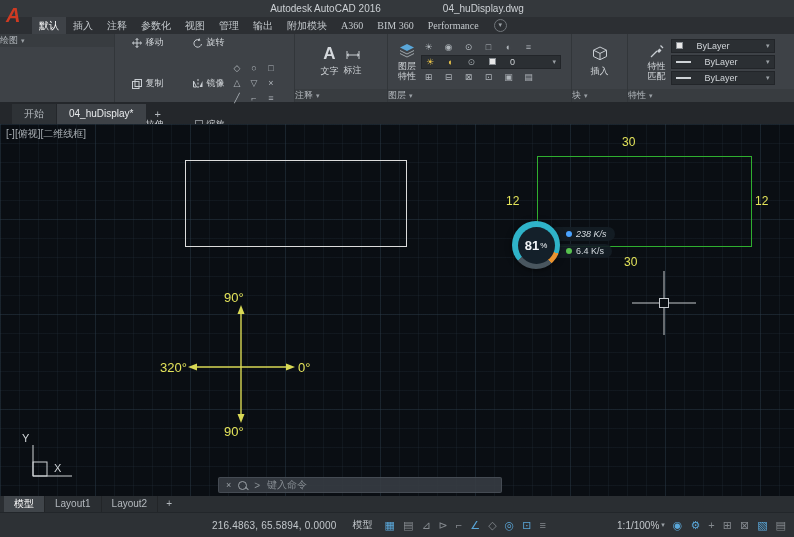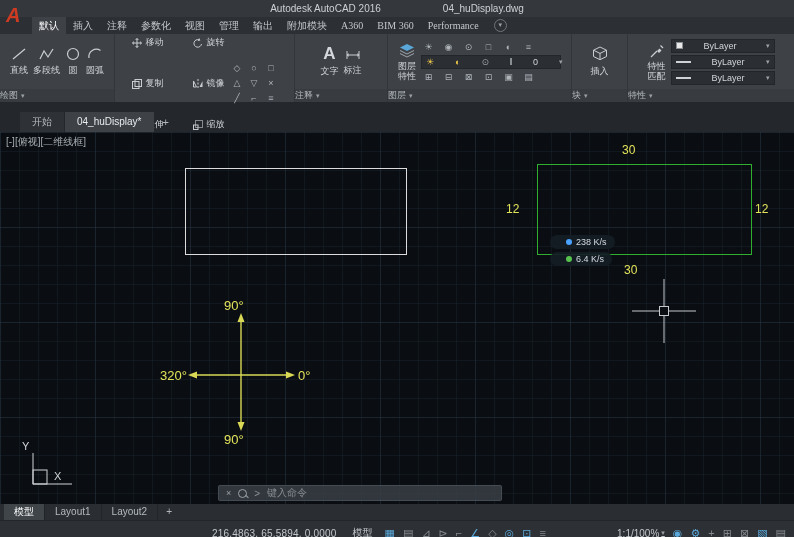--- a/index.html
+++ b/index.html
@@ -30,30 +30,30 @@
   .tool svg{display:block;}
   .grid2{display:grid;grid-template-columns:auto auto;column-gap:8px;row-gap:3px;gap:28px;}
   .tool-sm{display:flex;align-items:center;gap:3px;font-size:9px;color:#d0d4d8;white-space:nowrap;}
   .minigrid{display:grid;grid-template-columns:repeat(3,15px);gap:2px;}
   .mini{width:15px;height:13px;font-size:9px;line-height:13px;text-align:center;color:#aeb4b9;}
   .big-a{font-size:17px;font-weight:bold;color:#d5d9dd;line-height:18px;}
   .two-line{line-height:10px;text-align:center;}
   .layer-col{display:flex;flex-direction:column;gap:2px;}
   .icon-row{display:flex;gap:5px;}
   .mini2{width:15px;height:12px;font-size:9px;line-height:12px;text-align:center;color:#aeb4b9;}
-  .drop{display:flex;align-items:center;gap:21px;background:#2b2f33;border:1px solid #222529;height:14px;
+  .drop{display:flex;align-items:center;gap:14px;background:#2b2f33;border:1px solid #222529;height:14px;
         box-sizing:border-box;padding:0 4px;font-size:9px;color:#d0d4d8;}
   .layer-drop{width:140px;}
   .fill{flex:1;}
   .swatch{width:7px;height:7px;background:#e9e9e9;border:1px solid #8a8f94;box-sizing:border-box;}
   .lineSample{width:15px;height:2px;background:#cfd3d7;}
   .prop-col{display:flex;flex-direction:column;gap:2px;}
   .prop-drop{width:104px;}
   
-  .filetabs{height:30px;background:#24272b;display:flex;align-items:flex-end;padding-left:20px;gap:1px;}
+  .filetabs{height:22px;background:#24272b;display:flex;align-items:flex-end;padding-left:12px;gap:1px;}
   .ftab{height:20px;line-height:20px;padding:0 12px;font-size:10px;color:#b4b9be;background:#2e3236;}
   .ftab.active{background:#3e4247;color:#e9ebed;}
   .ftab-add{height:20px;line-height:20px;padding:0 8px;font-size:11px;color:#b4b9be;}
   
   .canvas{position:relative;height:372px;background:#0a0e13;overflow:hidden;
     background-image:
       linear-gradient(rgba(46,64,76,.20) 1px,transparent 1px),
       linear-gradient(90deg,rgba(46,64,76,.20) 1px,transparent 1px),
       linear-gradient(rgba(54,76,90,.26) 1px,transparent 1px),
       linear-gradient(90deg,rgba(54,76,90,.26) 1px,transparent 1px);
@@ -66,21 +66,21 @@
   .overlay-svg{position:absolute;}
   .speed-circle{position:absolute;left:512px;top:97px;width:48px;height:48px;border-radius:50%;
     background:conic-gradient(from 230deg,#2fb3c9 0 67%,#e8922f 67% 75%,#49565f 75% 100%);
     display:flex;align-items:center;justify-content:center;z-index:3;box-shadow:0 1px 6px rgba(0,0,0,.55);}
   .speed-inner{width:37px;height:37px;border-radius:50%;background:#14202a;display:flex;
     align-items:center;justify-content:center;color:#f2f5f7;}
   .pct{font-size:13px;font-weight:bold;}
   .pct-unit{font-size:8px;margin-left:1px;}
   .pill{position:absolute;left:550px;height:14px;background:rgba(21,29,37,.92);border-radius:7px;
     display:flex;align-items:center;gap:4px;padding:0 8px 0 16px;font-size:9px;color:#d5dbe0;z-index:2;}
-  .pill1{top:103px;}
+  .pill1{top:103px;font-style:italic;}
   .pill2{top:120px;align-items:center;}
   .dot{width:6px;height:6px;border-radius:50%;}
   .dot-up{background:#4aa3ff;}
   .dot-down{background:#57c24e;}
   .cmdbar{position:absolute;left:218px;top:353px;width:284px;height:16px;background:rgba(56,61,68,.88);
     border:1px solid rgba(90,96,104,.5);border-radius:2px;display:flex;align-items:center;gap:7px;
     padding:0 7px;box-sizing:border-box;z-index:4;}
   .cmd-x{color:#9aa0a6;font-size:9px;}
   .mag{position:relative;width:7px;height:7px;border:1px solid #9aa0a6;border-radius:50%;}
   .mag::after{content:"";position:absolute;left:6px;top:6px;width:4px;height:1px;background:#9aa0a6;
@@ -94,21 +94,21 @@
   .ltab-add{line-height:16px;padding:0 8px;color:#b4b9be;}
   
   .statusbar{height:25px;background:#2d3135;display:flex;align-items:center;font-size:10px;color:#c2c7cb;
     border-top:1px solid #22262a;box-sizing:border-box;}
   .coords{margin-left:212px;letter-spacing:.2px;}
   .sb-model{margin-left:16px;}
   .sb-icons{display:flex;gap:8px;margin-left:12px;font-size:11px;}
   .on{color:#5aa7d9;}
   .off{color:#84898e;}
   .sb-right{margin-left:auto;display:flex;align-items:center;gap:8px;padding-right:8px;font-size:11px;}
-  .sb-scale{font-size:10px;color:#c2c7cb;display:flex;align-items:center;gap:2px;text-decoration:underline;}
+  .sb-scale{font-size:10px;color:#c2c7cb;display:flex;align-items:center;gap:2px;}
   svg{overflow:visible;}
 </style>
 </head>
 <body>
 
 <div id="app">
 
   <div class="titlebar">
     <span class="logo">A</span>
     <div class="title-text">
@@ -127,46 +127,20 @@
     <span class="rtab">附加模块</span>
     <span class="rtab">A360</span>
     <span class="rtab">BIM 360</span>
     <span class="rtab">Performance</span>
     <span class="ribbon-toggle">▾</span>
   </div>
 
   <div class="ribbon">
 
     <div class="panel" style="width:115px;">
-      <div class="panel-body">
-        <div class="tool">
-          <svg width="16" height="16" viewBox="0 0 16 16">
-              <line x1="2" y1="13" x2="14" y2="3" stroke="#c9ced3" stroke-width="1.2"></line>
-            </svg>
-          <span>直线</span>
-        </div>
-        <div class="tool">
-          <svg width="16" height="16" viewBox="0 0 16 16">
-              <polyline points="1,13 5,5 9,11 14,3" fill="none" stroke="#c9ced3" stroke-width="1.2"></polyline>
-            </svg>
-          <span>多段线</span>
-        </div>
-        <div class="tool">
-          <svg width="16" height="16" viewBox="0 0 16 16">
-              <circle cx="8" cy="8" r="5.5" fill="none" stroke="#c9ced3" stroke-width="1.2"></circle>
-            </svg>
-          <span>圆</span>
-        </div>
-        <div class="tool">
-          <svg width="16" height="16" viewBox="0 0 16 16">
-              <path d="M2,12 A7.5,7.5 0 0 1 13.5,4.5" fill="none" stroke="#c9ced3" stroke-width="1.2"></path>
-            </svg>
-          <span>圆弧</span>
-        </div>
-      </div>
       <div class="panel-label">
         <span>绘图</span>
           <span class="caret">▾</span>
       </div>
     </div>
 
     <div class="panel" style="width:180px;">
       <div class="panel-body">
         <div class="grid2">
           <div class="tool-sm">
@@ -391,20 +365,26 @@
       <text x="42" y="44" font-size="11" fill="#d0d4d7">X</text>
     </svg>
 
     <div class="pill pill1">
       <span class="dot dot-up"></span>
       <span>238 K/s</span>
     </div>
     <div class="pill pill2">
       <span class="dot dot-down"></span>
       <span>6.4 K/s</span>
+    </div>
+    <div class="speed-circle">
+      <div class="speed-inner">
+        <span class="pct">81</span>
+        <span class="pct-unit">%</span>
+      </div>
     </div>
 
     <div class="cmdbar">
       <span class="cmd-x">×</span>
       <span class="mag"></span>
       <span class="cmd-prompt">&gt;</span>
       <span class="cmd-text">键入命令</span>
     </div>
   </div>
 

